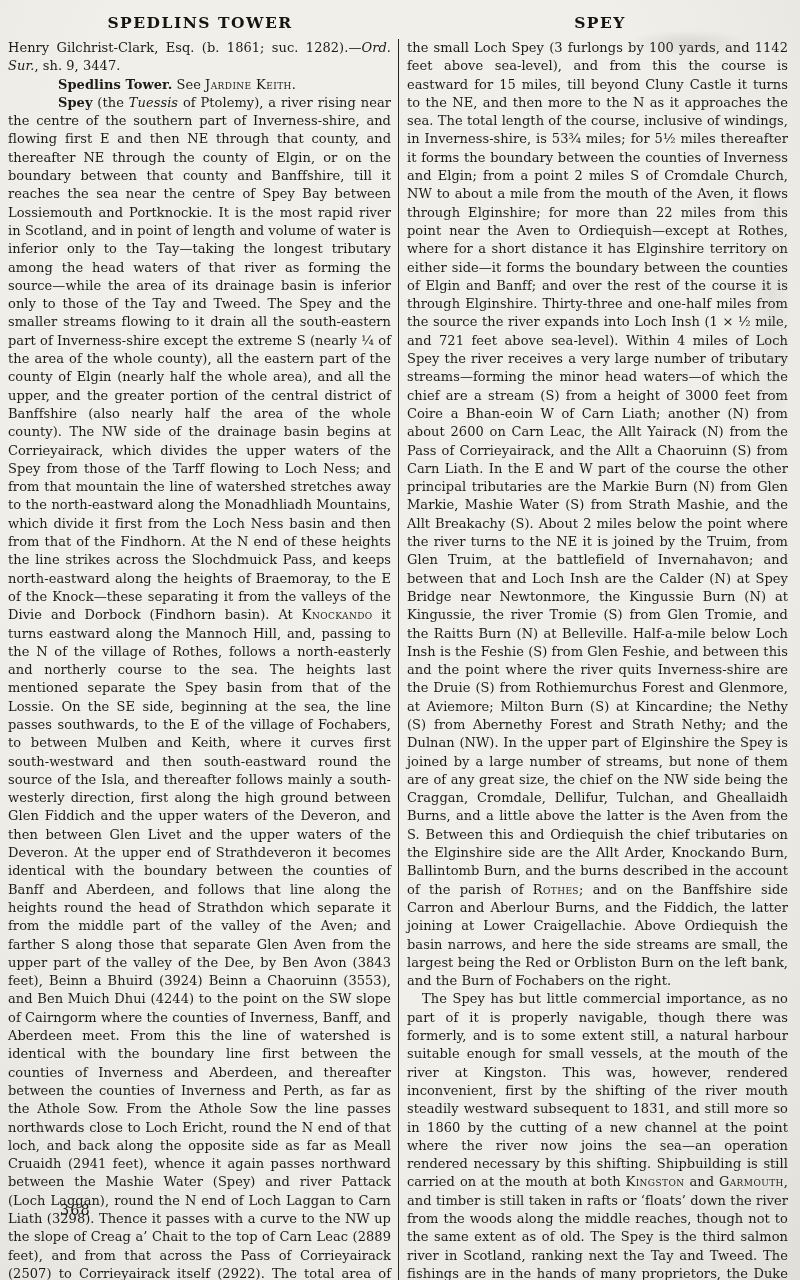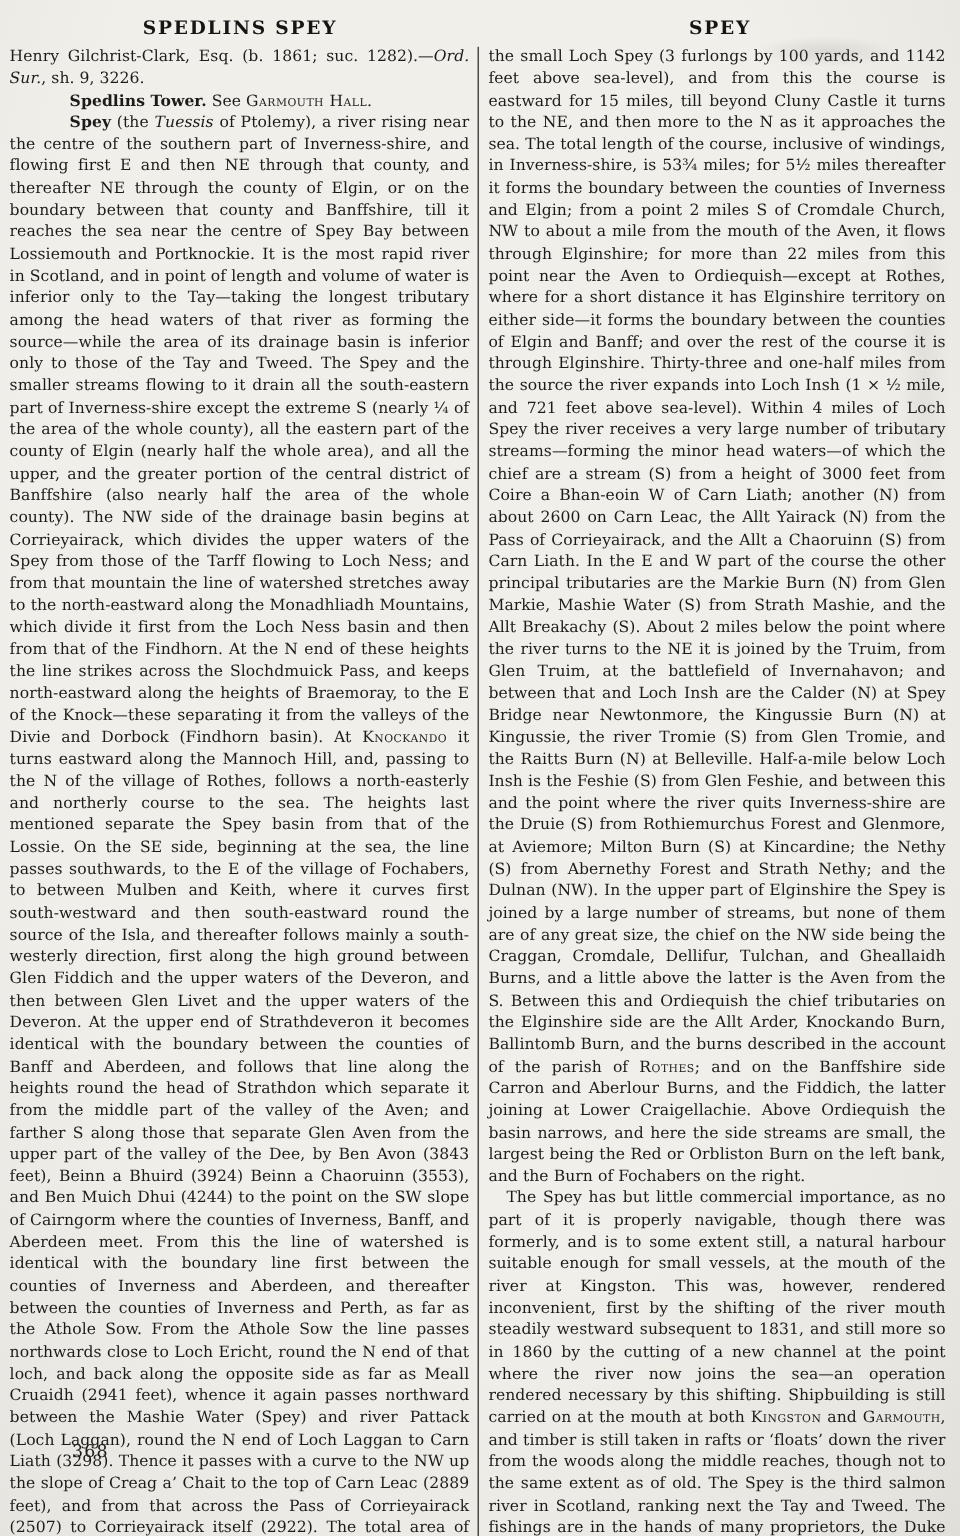--- a/index.html
+++ b/index.html
@@ -88,28 +88,28 @@
   }
 </style>
 </head>
 <body>
 
 <div class="page">
   <div class="scan-smudge-1"></div>
   <div class="scan-smudge-2"></div>
 
   <div class="header-row">
-    <div class="running-head">SPEDLINS SPEY</div>
+    <div class="running-head">SPEDLINS TOWER</div>
     <div class="running-head">SPEY</div>
   </div>
 
   <div class="columns">
     <div class="col col-left">
-        <p><span>Henry Gilchrist-Clark, Esq. (b. 1861; suc. 1282).—</span><span class="i">Ord. Sur.</span><span>, sh. 9, 3226.</span></p>
-        <p class="indent"><span class="b">Spedlins Tower.</span><span> See </span><span class="sc">Garmouth Hall</span><span>.</span></p>
+        <p><span>Henry Gilchrist-Clark, Esq. (b. 1861; suc. 1282).—</span><span class="i">Ord. Sur.</span><span>, sh. 9, 3447.</span></p>
+        <p class="indent"><span class="b">Spedlins Tower.</span><span> See </span><span class="sc">Jardine Keith</span><span>.</span></p>
         <p class="indent"><span class="b">Spey</span><span> (the </span><span class="i">Tuessis</span><span> of Ptolemy), a river rising near the centre of the southern part of Inverness-shire, and flowing first E and then NE through that county, and thereafter NE through the county of Elgin, or on the boundary between that county and Banffshire, till it reaches the sea near the centre of Spey Bay between Lossiemouth and Portknockie. It is the most rapid river in Scotland, and in point of length and volume of water is inferior only to the Tay—taking the longest tributary among the head waters of that river as forming the source—while the area of its drainage basin is inferior only to those of the Tay and Tweed. The Spey and the smaller streams flowing to it drain all the south-eastern part of Inverness-shire except the extreme S (nearly ¼ of the area of the whole county), all the eastern part of the county of Elgin (nearly half the whole area), and all the upper, and the greater portion of the central district of Banffshire (also nearly half the area of the whole county). The NW side of the drainage basin begins at Corrieyairack, which divides the upper waters of the Spey from those of the Tarff flowing to Loch Ness; and from that mountain the line of watershed stretches away to the north-eastward along the Monadhliadh Mountains, which divide it first from the Loch Ness basin and then from that of the Findhorn. At the N end of these heights the line strikes across the Slochdmuick Pass, and keeps north-eastward along the heights of Braemoray, to the E of the Knock—these separating it from the valleys of the Divie and Dorbock (Findhorn basin). At </span><span class="sc">Knockando</span><span> it turns eastward along the Mannoch Hill, and, passing to the N of the village of Rothes, follows a north-easterly and northerly course to the sea. The heights last mentioned separate the Spey basin from that of the Lossie. On the SE side, beginning at the sea, the line passes southwards, to the E of the village of Fochabers, to between Mulben and Keith, where it curves first south-westward and then south-eastward round the source of the Isla, and thereafter follows mainly a south-westerly direction, first along the high ground between Glen Fiddich and the upper waters of the Deveron, and then between Glen Livet and the upper waters of the Deveron. At the upper end of Strathdeveron it becomes identical with the boundary between the counties of Banff and Aberdeen, and follows that line along the heights round the head of Strathdon which separate it from the middle part of the valley of the Aven; and farther S along those that separate Glen Aven from the upper part of the valley of the Dee, by Ben Avon (3843 feet), Beinn a Bhuird (3924) Beinn a Chaoruinn (3553), and Ben Muich Dhui (4244) to the point on the SW slope of Cairngorm where the counties of Inverness, Banff, and Aberdeen meet. From this the line of watershed is identical with the boundary line first between the counties of Inverness and Aberdeen, and thereafter between the counties of Inverness and Perth, as far as the Athole Sow. From the Athole Sow the line passes northwards close to Loch Ericht, round the N end of that loch, and back along the opposite side as far as Meall Cruaidh (2941 feet), whence it again passes northward between the Mashie Water (Spey) and river Pattack (Loch Laggan), round the N end of Loch Laggan to Carn Liath (3298). Thence it passes with a curve to the NW up the slope of Creag a’ Chait to the top of Carn Leac (2889 feet), and from that across the Pass of Corrieyairack (2507) to Corrieyairack itself (2922). The total area of the basin may be taken as about 1300 square miles; and the whole length of the river from source to sea, following all the windings, is 107 miles.</span></p>
       </div>
     <div class="col col-right">
         <p><span>the small Loch Spey (3 furlongs by 100 yards, and 1142 feet above sea-level), and from this the course is eastward for 15 miles, till beyond Cluny Castle it turns to the NE, and then more to the N as it approaches the sea. The total length of the course, inclusive of windings, in Inverness-shire, is 53¾ miles; for 5½ miles thereafter it forms the boundary between the counties of Inverness and Elgin; from a point 2 miles S of Cromdale Church, NW to about a mile from the mouth of the Aven, it flows through Elginshire; for more than 22 miles from this point near the Aven to Ordiequish—except at Rothes, where for a short distance it has Elginshire territory on either side—it forms the boundary between the counties of Elgin and Banff; and over the rest of the course it is through Elginshire. Thirty-three and one-half miles from the source the river expands into Loch Insh (1 × ½ mile, and 721 feet above sea-level). Within 4 miles of Loch Spey the river receives a very large number of tributary streams—forming the minor head waters—of which the chief are a stream (S) from a height of 3000 feet from Coire a Bhan-eoin W of Carn Liath; another (N) from about 2600 on Carn Leac, the Allt Yairack (N) from the Pass of Corrieyairack, and the Allt a Chaoruinn (S) from Carn Liath. In the E and W part of the course the other principal tributaries are the Markie Burn (N) from Glen Markie, Mashie Water (S) from Strath Mashie, and the Allt Breakachy (S). About 2 miles below the point where the river turns to the NE it is joined by the Truim, from Glen Truim, at the battlefield of Invernahavon; and between that and Loch Insh are the Calder (N) at Spey Bridge near Newtonmore, the Kingussie Burn (N) at Kingussie, the river Tromie (S) from Glen Tromie, and the Raitts Burn (N) at Belleville. Half-a-mile below Loch Insh is the Feshie (S) from Glen Feshie, and between this and the point where the river quits Inverness-shire are the Druie (S) from Rothiemurchus Forest and Glenmore, at Aviemore; Milton Burn (S) at Kincardine; the Nethy (S) from Abernethy Forest and Strath Nethy; and the Dulnan (NW). In the upper part of Elginshire the Spey is joined by a large number of streams, but none of them are of any great size, the chief on the NW side being the Craggan, Cromdale, Dellifur, Tulchan, and Gheallaidh Burns, and a little above the latter is the Aven from the S. Between this and Ordiequish the chief tributaries on the Elginshire side are the Allt Arder, Knockando Burn, Ballintomb Burn, and the burns described in the account of the parish of </span><span class="sc">Rothes</span><span>; and on the Banffshire side Carron and Aberlour Burns, and the Fiddich, the latter joining at Lower Craigellachie. Above Ordiequish the basin narrows, and here the side streams are small, the largest being the Red or Orbliston Burn on the left bank, and the Burn of Fochabers on the right.</span></p>
         <p class="indent"><span>The Spey has but little commercial importance, as no part of it is properly navigable, though there was formerly, and is to some extent still, a natural harbour suitable enough for small vessels, at the mouth of the river at Kingston. This was, however, rendered inconvenient, first by the shifting of the river mouth steadily westward subsequent to 1831, and still more so in 1860 by the cutting of a new channel at the point where the river now joins the sea—an operation rendered necessary by this shifting. Shipbuilding is still carried on at the mouth at both </span><span class="sc">Kingston</span><span> and </span><span class="sc">Garmouth</span><span>, and timber is still taken in rafts or ‘floats’ down the river from the woods along the middle reaches, though not to the same extent as of old. The Spey is the third salmon river in Scotland, ranking next the Tay and Tweed. The fishings are in the hands of many proprietors, the Duke of Richmond and Gordon’s extending from Boat of Bridge to the sea. The upper fishings are poor, except when floods enable the fish to get readily past the cruive on the Richmond waters. No trout fishing is allowed from 15 April to 1 June, in order to protect the smolts on their way to the sea, and the net fishing closes on the 26 August, but the rod fishing not till the 15 October.</span></p>
       </div>
   </div>
 
   <div class="page-number">368</div>
 </div>

